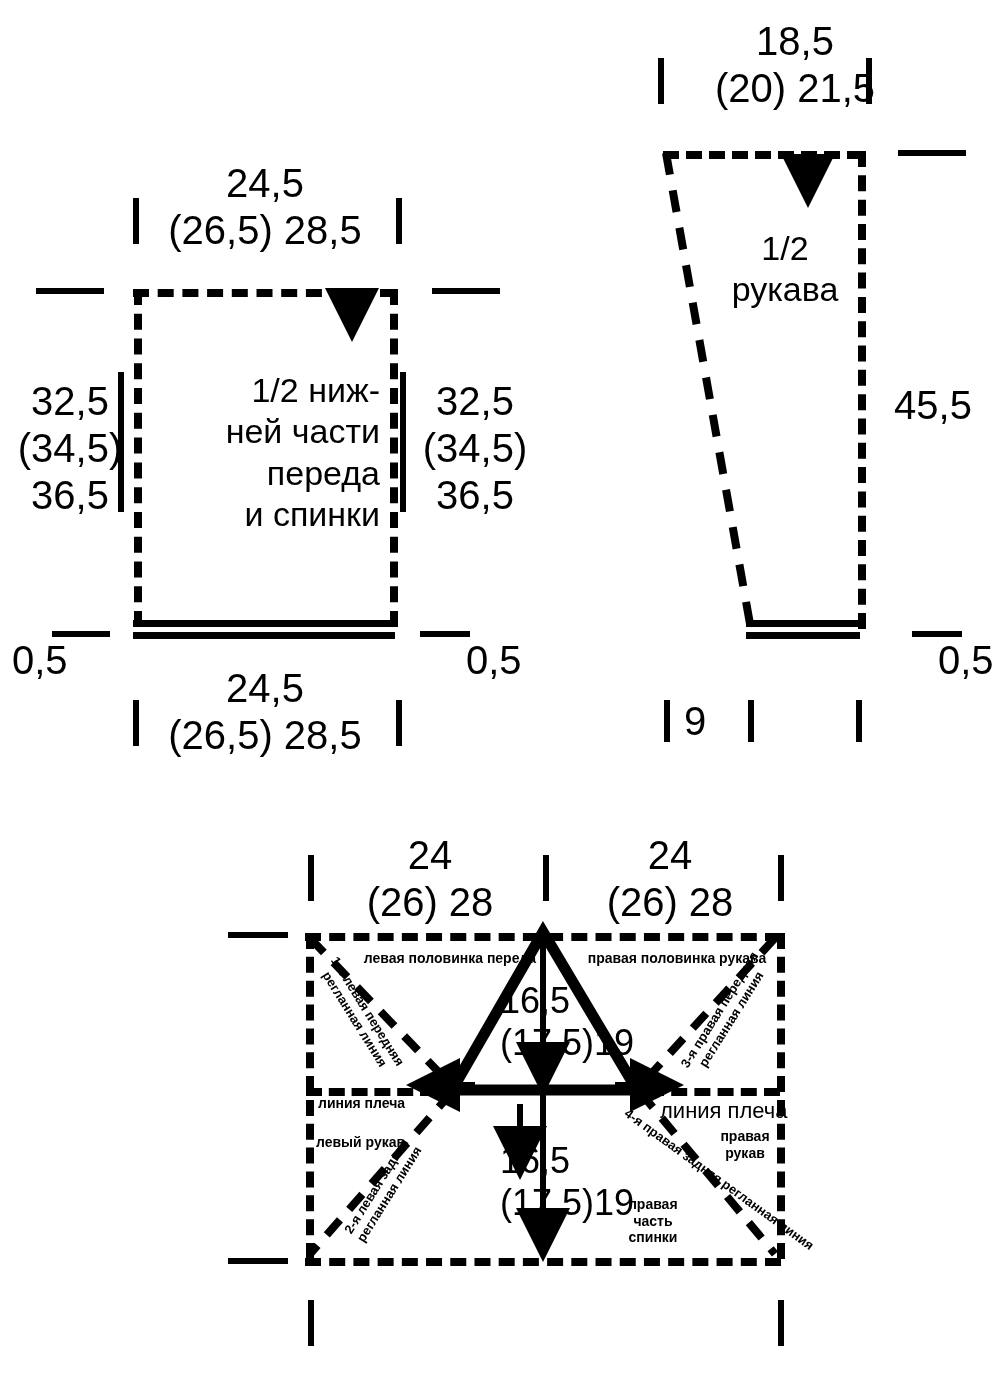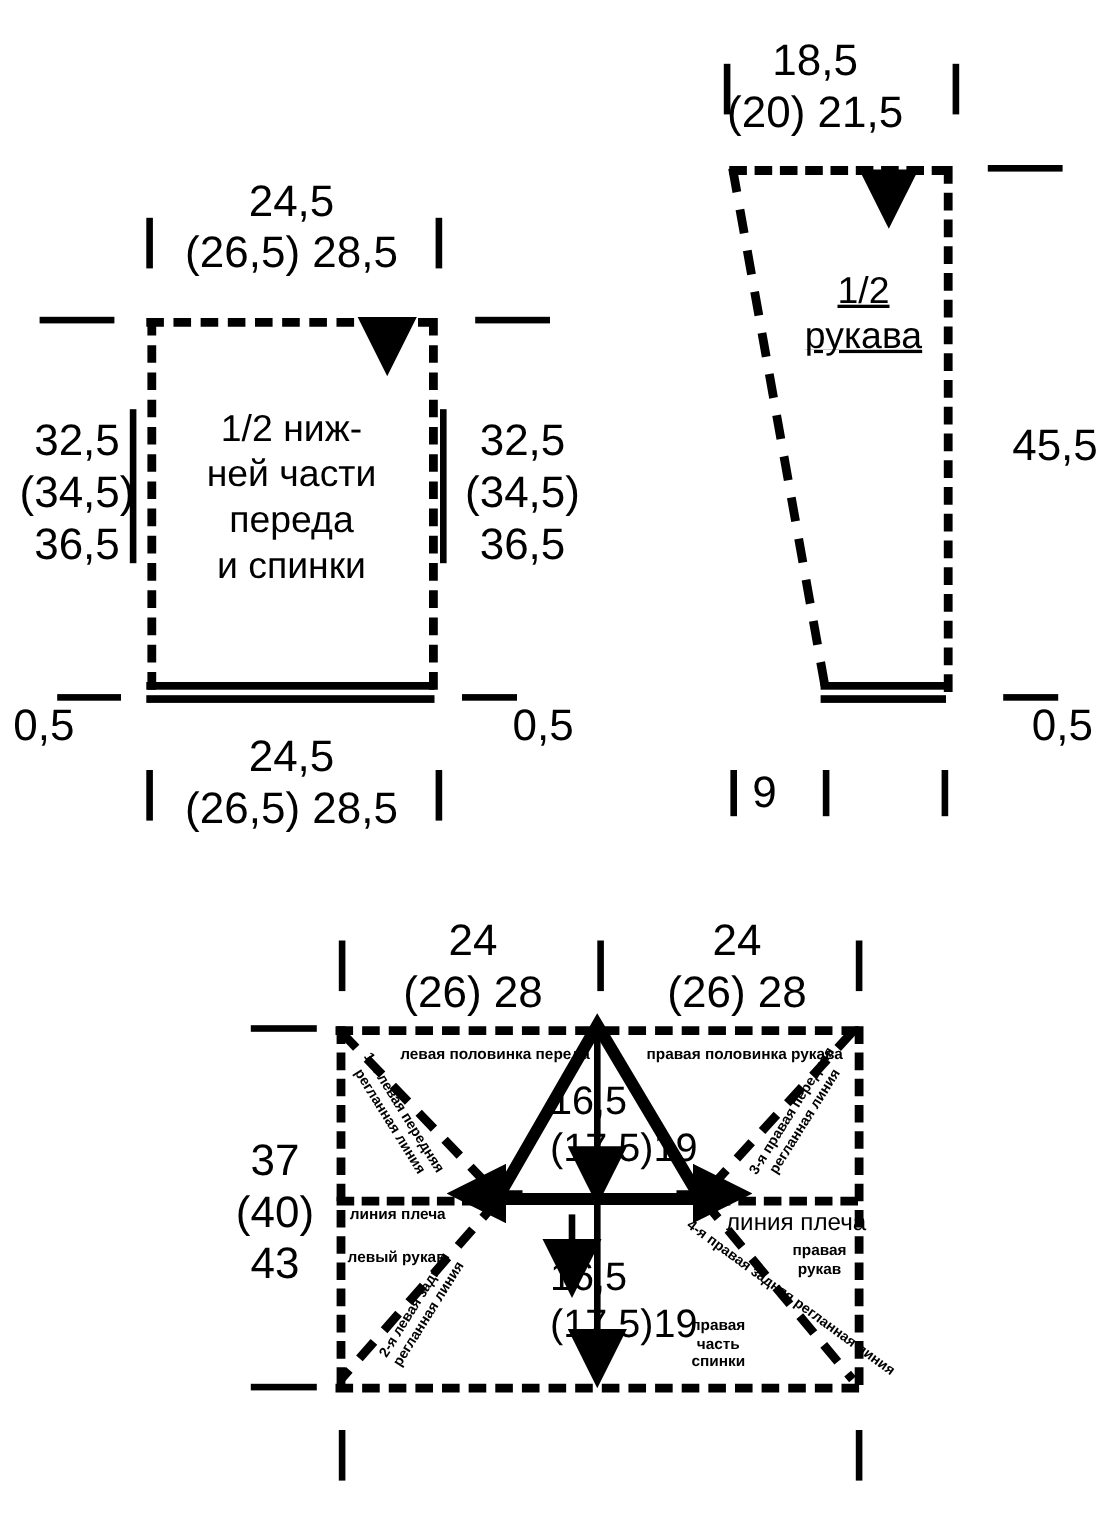--- a/index.html
+++ b/index.html
@@ -108,51 +108,51 @@
 36,5</div>
   <div class="seg-v" style="left:400px; top:372px; height:140px;"></div>
 
   <div class="seg-h" style="left:36px; top:288px; width:68px;"></div>
   <div class="seg-h" style="left:432px; top:288px; width:68px;"></div>
 
   <div class="dash-h" style="left:133px; top:289px; width:263px;"></div>
   <div class="dash-v" style="left:134px; top:289px; height:338px;"></div>
   <div class="dash-v" style="left:390px; top:289px; height:338px;"></div>
 
-  <div class="lbl inner-txt" style="left:150px; top:370px; width:230px;">1/2 ниж-
+  <div class="lbl inner-txt" style="left:150px; top:370px; width:230px;text-align:right;">1/2 ниж-
 ней части
 переда
 и спинки</div>
 
   <div class="bar-double" style="left:133px; top:620px; width:262px;"></div>
 
   <div class="seg-h" style="left:52px; top:631px; width:58px;"></div>
   <div class="lbl big" style="left:12px; top:637px; width:90px; text-align:left;">0,5</div>
   <div class="seg-h" style="left:420px; top:631px; width:50px;"></div>
   <div class="lbl big" style="left:466px; top:637px; width:90px; text-align:left;">0,5</div>
 
   <div class="lbl big" style="left:120px; top:665px; width:290px;">24,5
 (26,5) 28,5</div>
   <div class="seg-v" style="left:133px; top:700px; height:46px;"></div>
   <div class="seg-v" style="left:396px; top:700px; height:46px;"></div>
 
-  <div class="lbl big" style="left:611px; top:18px; width:260px;margin-top:14px;">18,5
+  <div class="lbl big" style="left:665px; top:18px; width:260px;">18,5
 (20) 21,5</div>
   <div class="seg-v" style="left:658px; top:58px; height:46px;"></div>
   <div class="seg-v" style="left:866px; top:58px; height:46px;"></div>
 
   <div class="seg-h" style="left:898px; top:150px; width:68px;"></div>
 
   <div class="dash-h" style="left:663px; top:151px; width:200px;"></div>
   <div class="dash-v" style="left:858px; top:151px; height:478px;"></div>
 
-  <div class="lbl inner-txt" style="left:700px; top:244px; width:170px;text-decoration:underline;">1/2
+  <div class="lbl inner-txt" style="left:700px; top:228px; width:170px;">1/2
 рукава</div>
 
-  <div class="lbl big" style="left:868px; top:382px; width:130px; text-align:right;">45,5</div>
+  <div class="lbl big" style="left:868px; top:382px; width:130px; text-align:center;">45,5</div>
 
   <div class="bar-double" style="left:746px; top:620px; width:114px;"></div>
 
   <div class="seg-h" style="left:912px; top:631px; width:50px;"></div>
   <div class="lbl big" style="left:938px; top:637px; width:60px; text-align:left;">0,5</div>
 
   <div class="seg-v" style="left:748px; top:700px; height:42px;"></div>
   <div class="seg-v" style="left:856px; top:700px; height:42px;"></div>
   <div class="lbl big" style="left:655px; top:698px; width:80px;">9</div>
   <div class="seg-v" style="left:664px; top:700px; height:42px;"></div>
@@ -161,23 +161,20 @@
 (26) 28</div>
   <div class="lbl big" style="left:570px; top:832px; width:200px;">24
 (26) 28</div>
   <div class="seg-v" style="left:308px; top:855px; height:46px;"></div>
   <div class="seg-v" style="left:543px; top:855px; height:46px;"></div>
   <div class="seg-v" style="left:778px; top:855px; height:46px;"></div>
 
   <div class="seg-h" style="left:228px; top:932px; width:60px;"></div>
   <div class="seg-h" style="left:228px; top:1258px; width:60px;"></div>
 
-  <div class="lbl big" style="left:195px; top:1032px; width:110px; text-align:center;">37
-(40)
-43</div>
 
   <div class="dash-h" style="left:305px; top:933px; width:476px;"></div>
   <div class="dash-h" style="left:305px; top:1258px; width:476px;"></div>
   <div class="dash-v" style="left:306px; top:933px; height:326px;"></div>
   <div class="dash-v" style="left:777px; top:933px; height:326px;"></div>
 
   <div class="dash-h" style="left:306px; top:1088px; width:130px;"></div>
   <div class="dash-h" style="left:648px; top:1088px; width:132px;"></div>
 
   <div class="lbl mid" style="left:500px; top:980px; width:180px; text-align:left;">16,5

